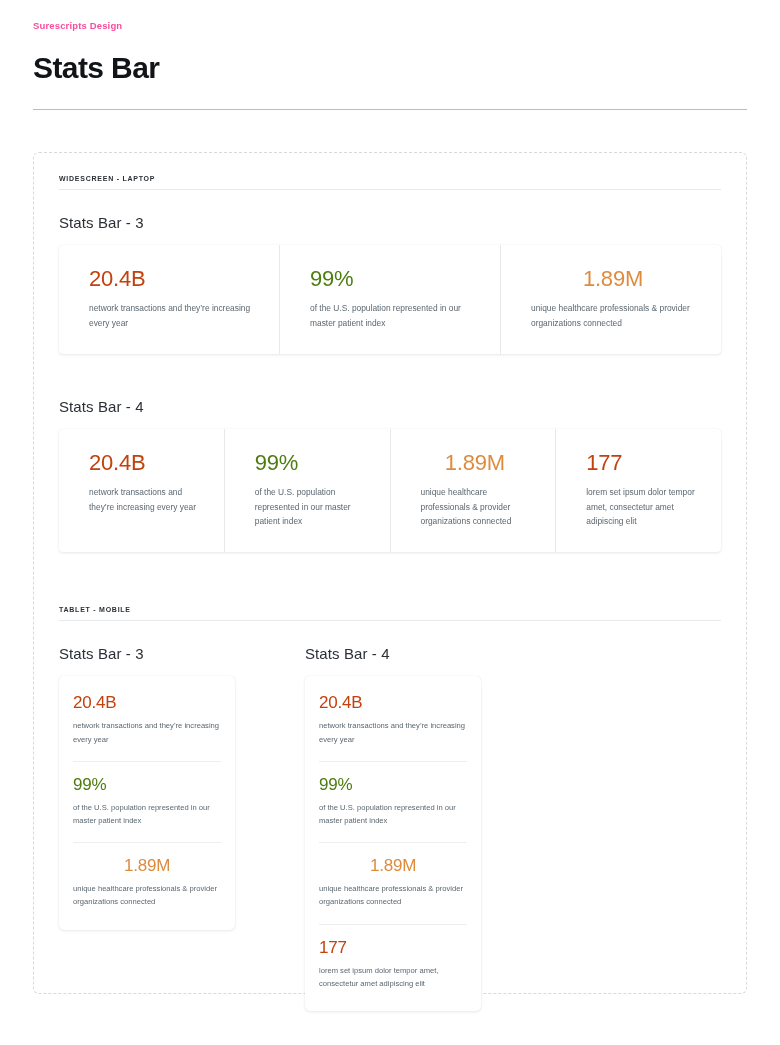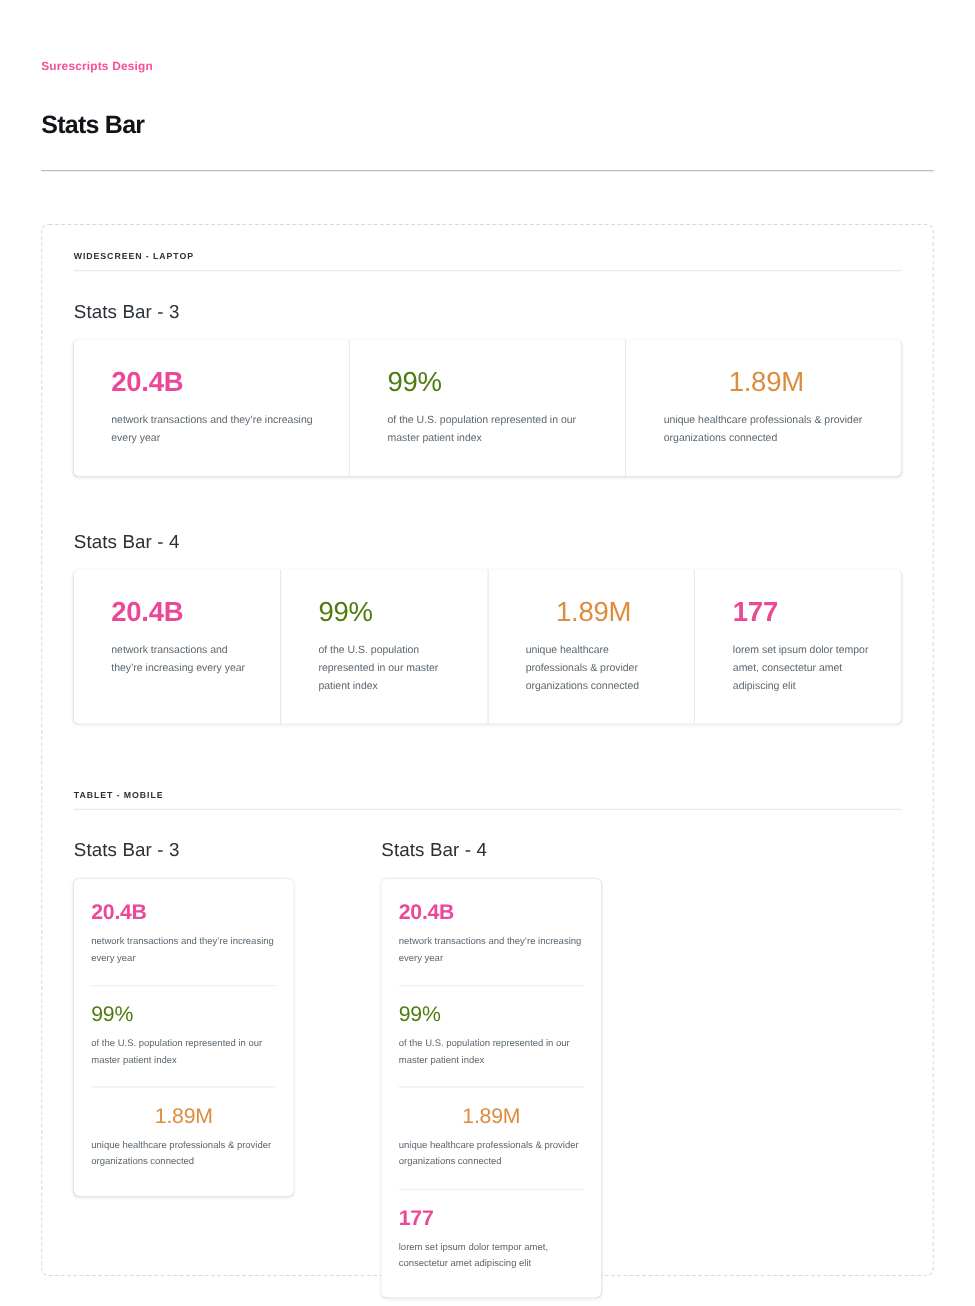--- a/index.html
+++ b/index.html
@@ -19,28 +19,28 @@
     background: #ffffff;
     padding: 0 33px;
   }
 
   
   .eyebrow {
     color: #f74e9c;
     font-size: 9.5px;
     font-weight: 700;
     letter-spacing: 0.15px;
-    padding-top: 48px;
+    padding-top: 20px;
   }
   .page-title {
-    font-size: 20px;
+    font-size: 30px;
     font-weight: 700;
     color: #111418;
     letter-spacing: -0.6px;
-    margin-top: 30px;
+    margin-top: 20px;
   }
   .header-rule {
     margin-top: 24px;
     border-bottom: 1px solid #b9bcc0;
   }
 
   
   .canvas {
     margin-top: 42px;
     border: 1px dashed #d6d9dd;
@@ -94,21 +94,21 @@
     letter-spacing: -0.2px;
     line-height: 1.05;
   }
   .stat-desc {
     margin-top: 11px;
     font-size: 8.4px;
     line-height: 1.72;
     color: #5b6770;
   }
 
-  .v-blue   { color: #ec4899; font-weight: bold; }
+  .v-blue   { color: #c2410c; }
   .v-green  { color: #4d7c0f; }
   .v-orange { color: #dd8b3d; text-align: center; }
 
   
   .mobile-row {
     display: flex;
     gap: 70px;
   }
   .mobile-col { width: 176px; }
 

